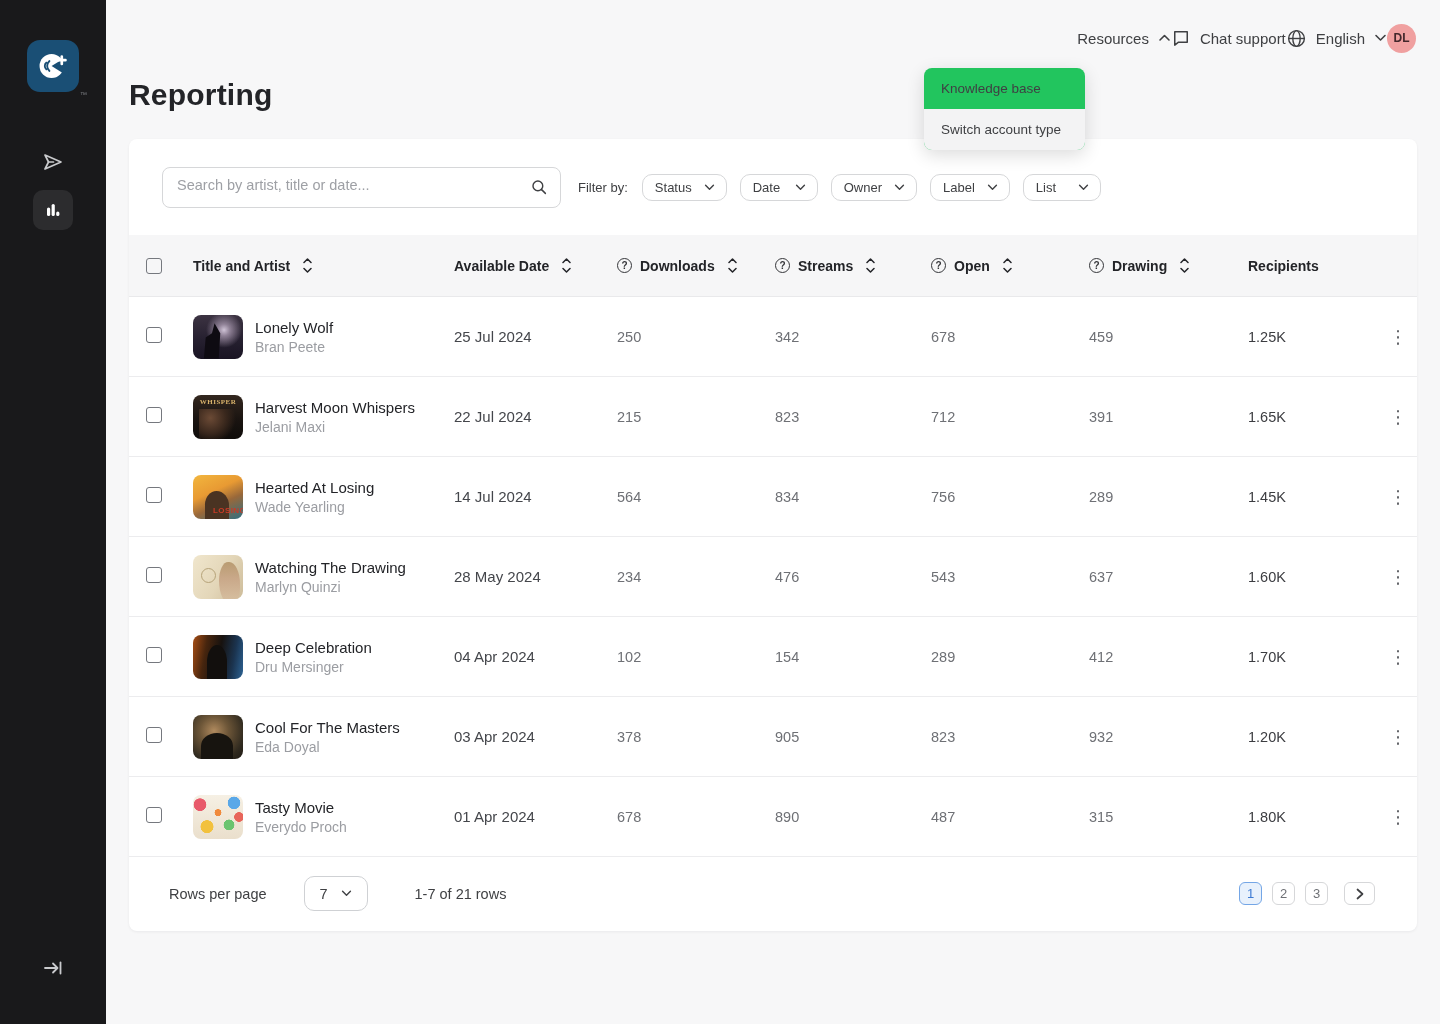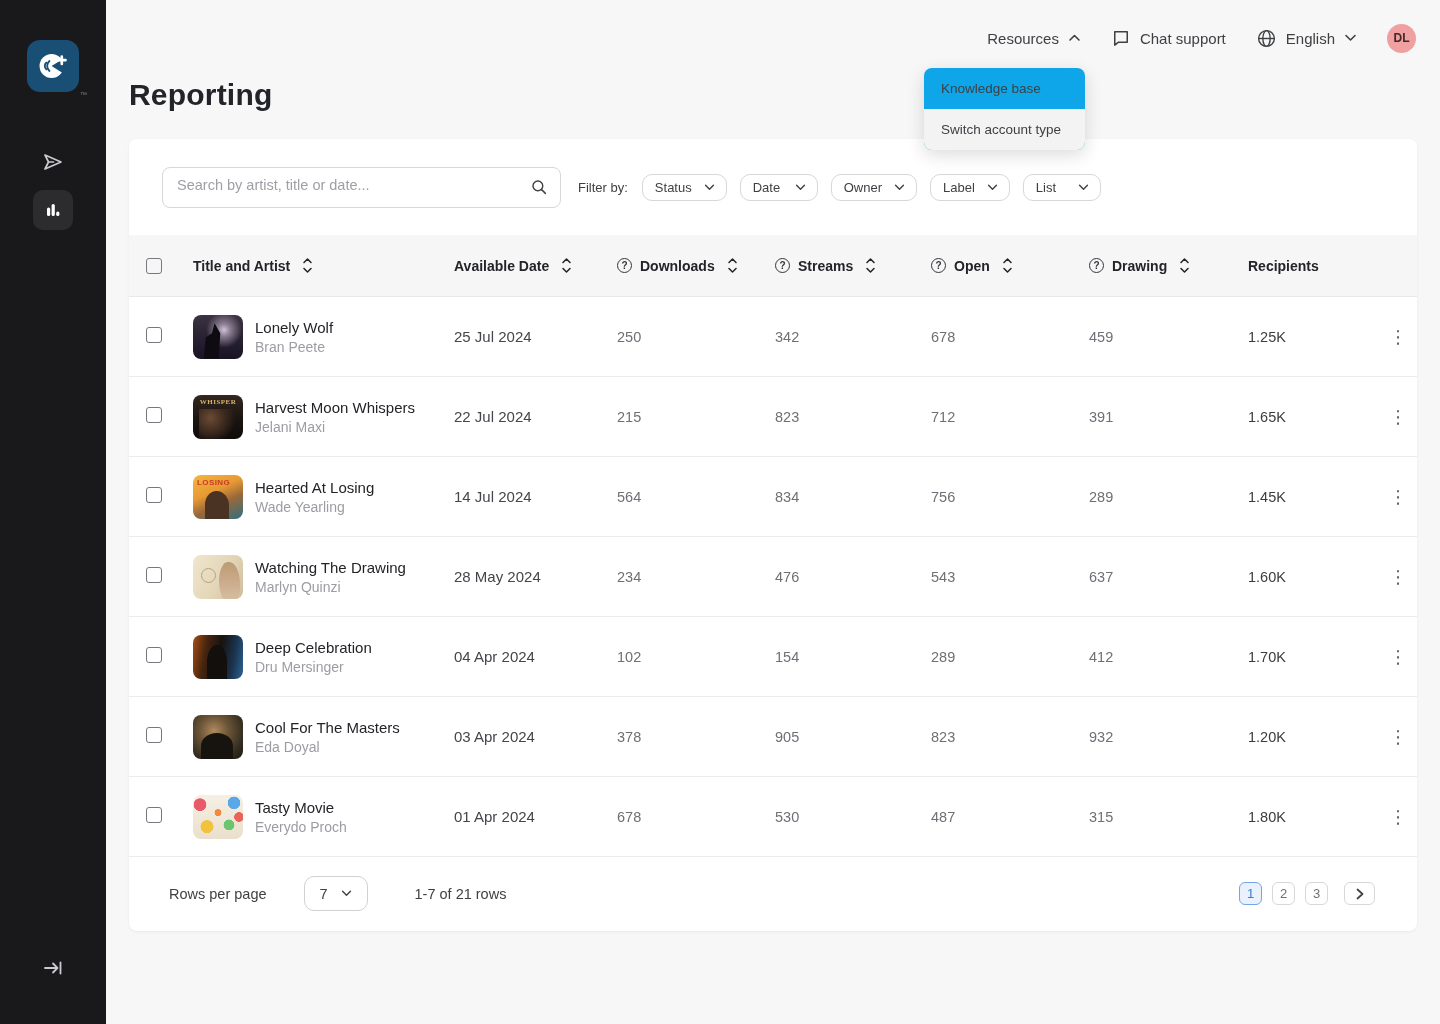--- a/index.html
+++ b/index.html
@@ -9,26 +9,26 @@
   
   .sidebar { position:fixed; left:0; top:0; width:106px; height:1024px; background:#19191b; display:flex; flex-direction:column; align-items:center; z-index:5; }
   .logo { width:52px; height:52px; margin-top:40px; border-radius:13px; background:#1a4f75; display:flex; align-items:center; justify-content:center; position:relative; cursor:pointer; }
   .logo .tm { position:absolute; right:-8px; bottom:-6px; font-size:7px; color:#7c7e83; }
   .side-nav { display:flex; flex-direction:column; align-items:center; margin-top:50px; gap:8px; }
   .side-btn { width:40px; height:40px; border-radius:10px; display:flex; align-items:center; justify-content:center; cursor:pointer; background:transparent; border:none; }
   .side-btn.active { background:#2c2c2e; }
   .side-collapse { position:absolute; bottom:44px; left:0; width:106px; display:flex; justify-content:center; cursor:pointer; background:none; border:none; }
 
   
-  .topbar { margin-left:106px; height:76px; display:flex; align-items:center; justify-content:flex-end; gap:30px; padding-right:24px; }
+  .topbar { margin-left:106px; height:76px; display:flex; align-items:center; justify-content:flex-end; padding-right:24px; }
   .top-item { display:flex; align-items:center; gap:9px; font-size:15px; color:#3f4043; background:none; border:none; cursor:pointer; font-family:inherit; }
   .avatar { width:29px; height:29px; border-radius:50%; background:#f0a0a0; color:#43272b; font-size:12px; font-weight:bold; display:flex; align-items:center; justify-content:center; cursor:pointer; }
 
   
-  .dropdown { position:absolute; left:924px; top:68px; width:161px; background:#0ea5e9; border-radius:8px; box-shadow:0 5px 18px rgba(0,0,0,.14); overflow:hidden; z-index:20; }
+  .dropdown { position:absolute; left:924px; top:68px; width:161px; background:#22c55e; border-radius:8px; box-shadow:0 5px 18px rgba(0,0,0,.14); overflow:hidden; z-index:20; }
   .dropdown-item { font-size:13.5px; color:#3f4043; padding:13px 17px; cursor:pointer; }
   .dropdown-item.highlight { background:#f3f3f4; }
 
   
   .page-title { margin:2px 0 0 129px; font-size:30px; font-weight:800; color:#232428; letter-spacing:.2px; }
   .card { margin:27px 23px 0 129px; width:1288px; height:792px; background:#fff; border-radius:8px; box-shadow:0 1px 3px rgba(16,24,40,.06); }
 
   
   .toolbar { height:96px; display:flex; align-items:center; padding:0 33px; }
   .search-wrap { position:relative; width:399px; height:41px; flex:none; }
@@ -60,21 +60,21 @@
   .kebab { font-size:18px; color:#5a5c61; cursor:pointer; line-height:1; padding:4px; }
 
   
   .art-label { position:absolute; top:3px; left:0; right:0; text-align:center; font-weight:bold; z-index:2; }
   .art-lonely-wolf { background:radial-gradient(circle at 62% 34%, #cfc3d6 0%, #8e8095 14%, rgba(64,54,70,0) 42%), linear-gradient(180deg,#3c3342 0%, #262030 55%, #191423 100%); }
   .art-lonely-wolf::after { content:""; position:absolute; left:7px; bottom:0; width:26px; height:36px; background:#0e0b12; clip-path:polygon(15% 100%, 22% 42%, 46% 30%, 56% 2%, 78% 30%, 72% 100%); }
   .art-whisper { background:linear-gradient(180deg,#33271f 0%, #1a1411 55%, #0f0c0a 100%); }
   .art-whisper .art-label { color:#d9b36b; font-size:7px; letter-spacing:.5px; font-family:"Liberation Serif", serif; }
   .art-whisper::after { content:""; position:absolute; left:6px; bottom:0; width:38px; height:30px; background:radial-gradient(circle at 30% 30%, #6b4a35 0%, #3a281d 45%, rgba(20,14,10,0) 75%); }
   .art-losing { background:linear-gradient(155deg,#f2b63e 0%, #e89a33 38%, #99683a 62%, #2f6f82 100%); }
-  .art-losing .art-label { color:#c93a26; font-size:8px; text-align:left; padding-left:4px; letter-spacing:.4px; }
+  .art-losing .art-label { color:#c93a26; font-size:8px; text-align:left; padding-left:20px; letter-spacing:.4px;margin-top:28px; }
   .art-losing::after { content:""; position:absolute; left:12px; bottom:0; width:24px; height:28px; background:#4a3322; border-radius:48% 52% 0 0; }
   .art-drawing { background:linear-gradient(120deg,#f0e6cd 0%, #e3d6b8 55%, #cdbc9a 100%); }
   .art-drawing::before { content:""; position:absolute; left:8px; top:13px; width:13px; height:13px; border:1.5px solid #b6a379; border-radius:50%; }
   .art-drawing::after { content:""; position:absolute; right:3px; top:7px; width:21px; height:43px; background:linear-gradient(180deg,#b99c72 0%, #caa98a 40%, #d8c3a4 100%); border-radius:46% 54% 40% 60%; }
   .art-celebration { background:linear-gradient(100deg,#a84e14 0%, #47250e 26%, #17120f 52%, #1b3450 78%, #2d6394 100%); }
   .art-celebration::after { content:""; position:absolute; left:14px; bottom:0; width:20px; height:34px; background:#120f0d; border-radius:50% 50% 0 0; }
   .art-masters { background:radial-gradient(circle at 42% 36%, #b08a5e 0%, #6d5638 35%, #302a1f 75%, #1e1a13 100%); }
   .art-masters::after { content:""; position:absolute; left:8px; bottom:0; width:32px; height:26px; background:#17140f; border-radius:50% 50% 0 0; }
   .art-tasty { background:linear-gradient(180deg,#f6f0e4 0%, #eadfcc 100%); }
   .art-tasty::before { content:""; position:absolute; inset:0; background-image:
@@ -431,21 +431,21 @@
         <div class="thumb art-tasty">
           <span class="art-label"></span>
         </div>
         <div class="tstack">
           <div class="row-title">Tasty Movie</div>
           <div class="row-artist">Everydo Proch</div>
         </div>
       </div>
       <div class="date">01 Apr 2024</div>
       <div class="metric">678</div>
-      <div class="metric">530</div>
+      <div class="metric">890</div>
       <div class="metric">487</div>
       <div class="metric">315</div>
       <div class="recipients">1.80K</div>
       <div class="kebab-cell">
           <span class="kebab">⋮</span>
         </div>
     </div>
   </div>
 
   <div class="pagination">

